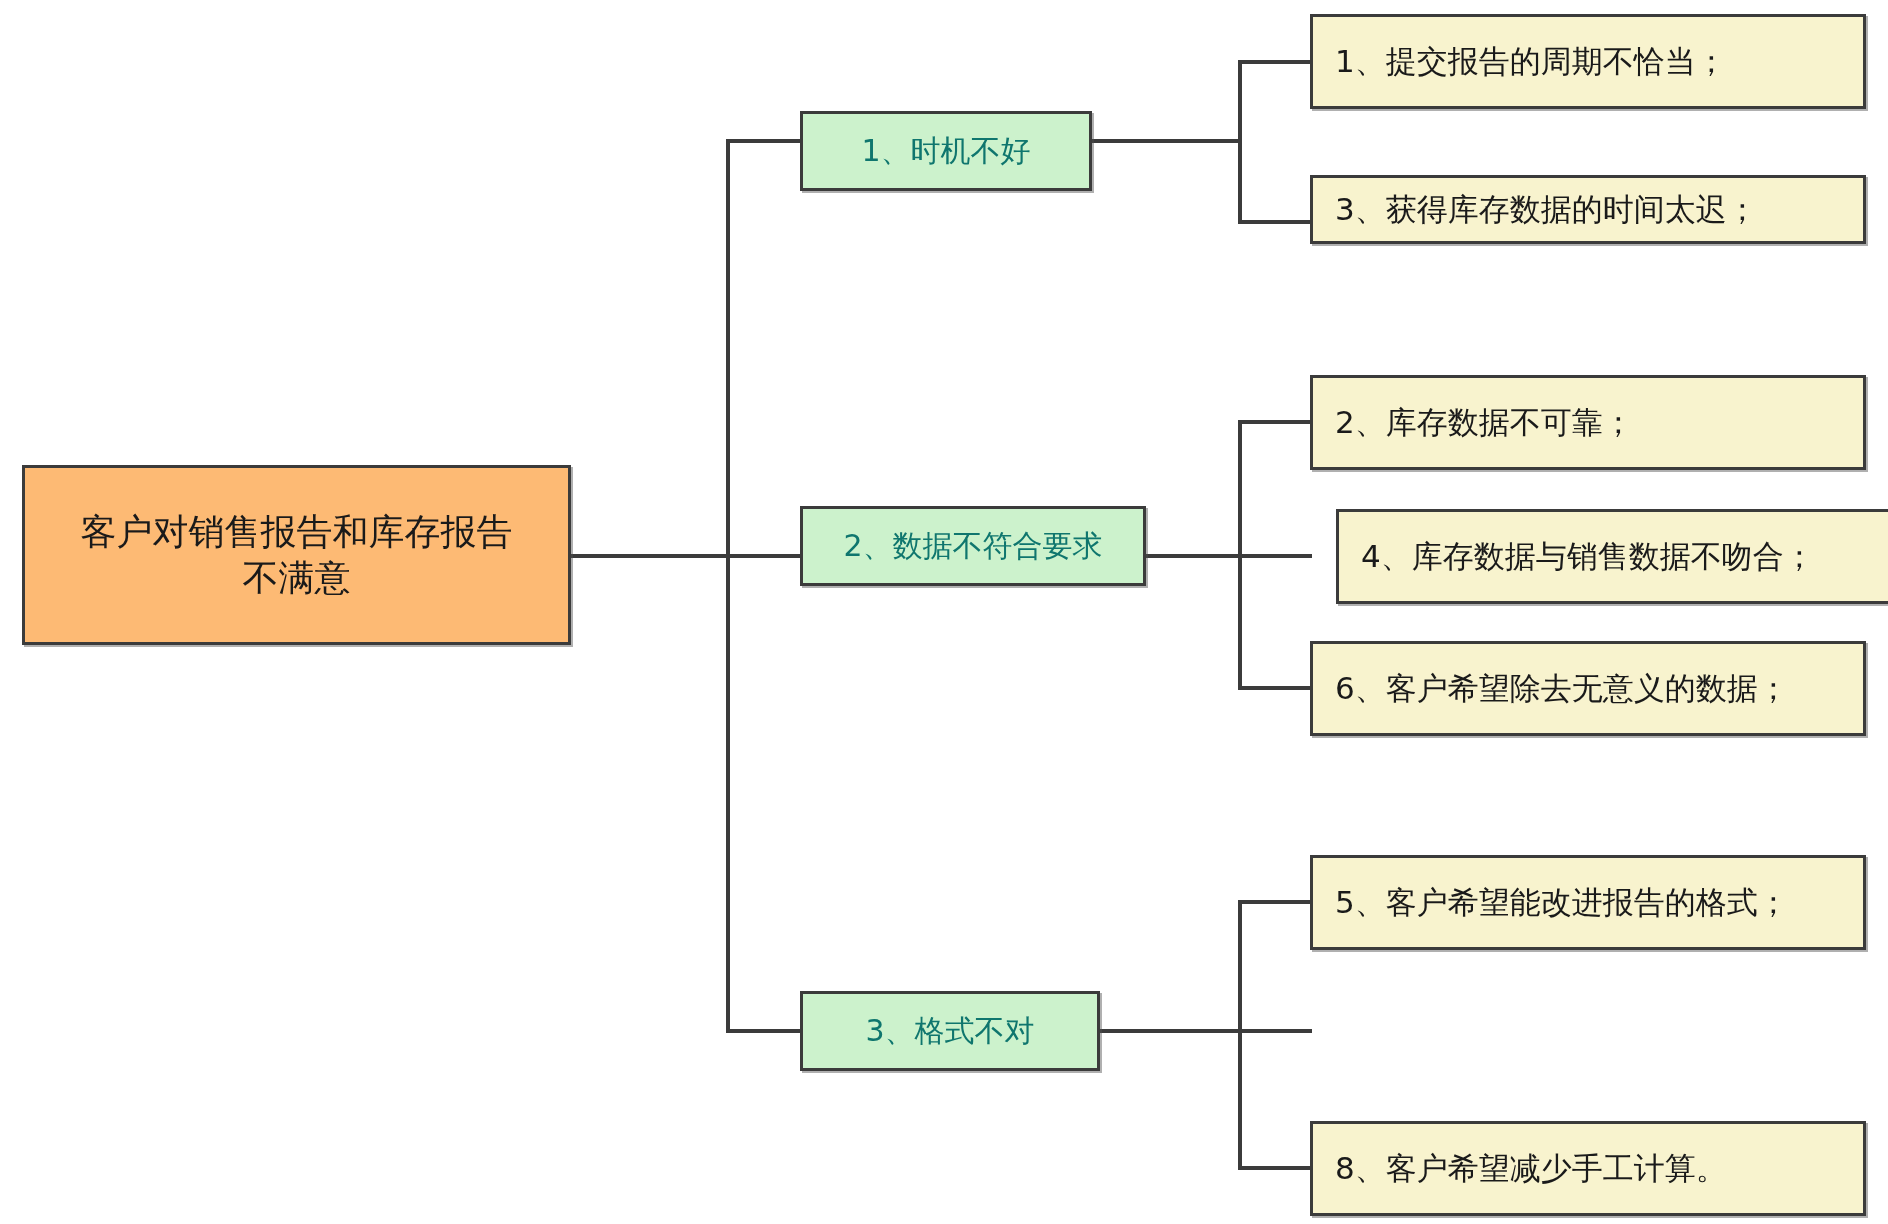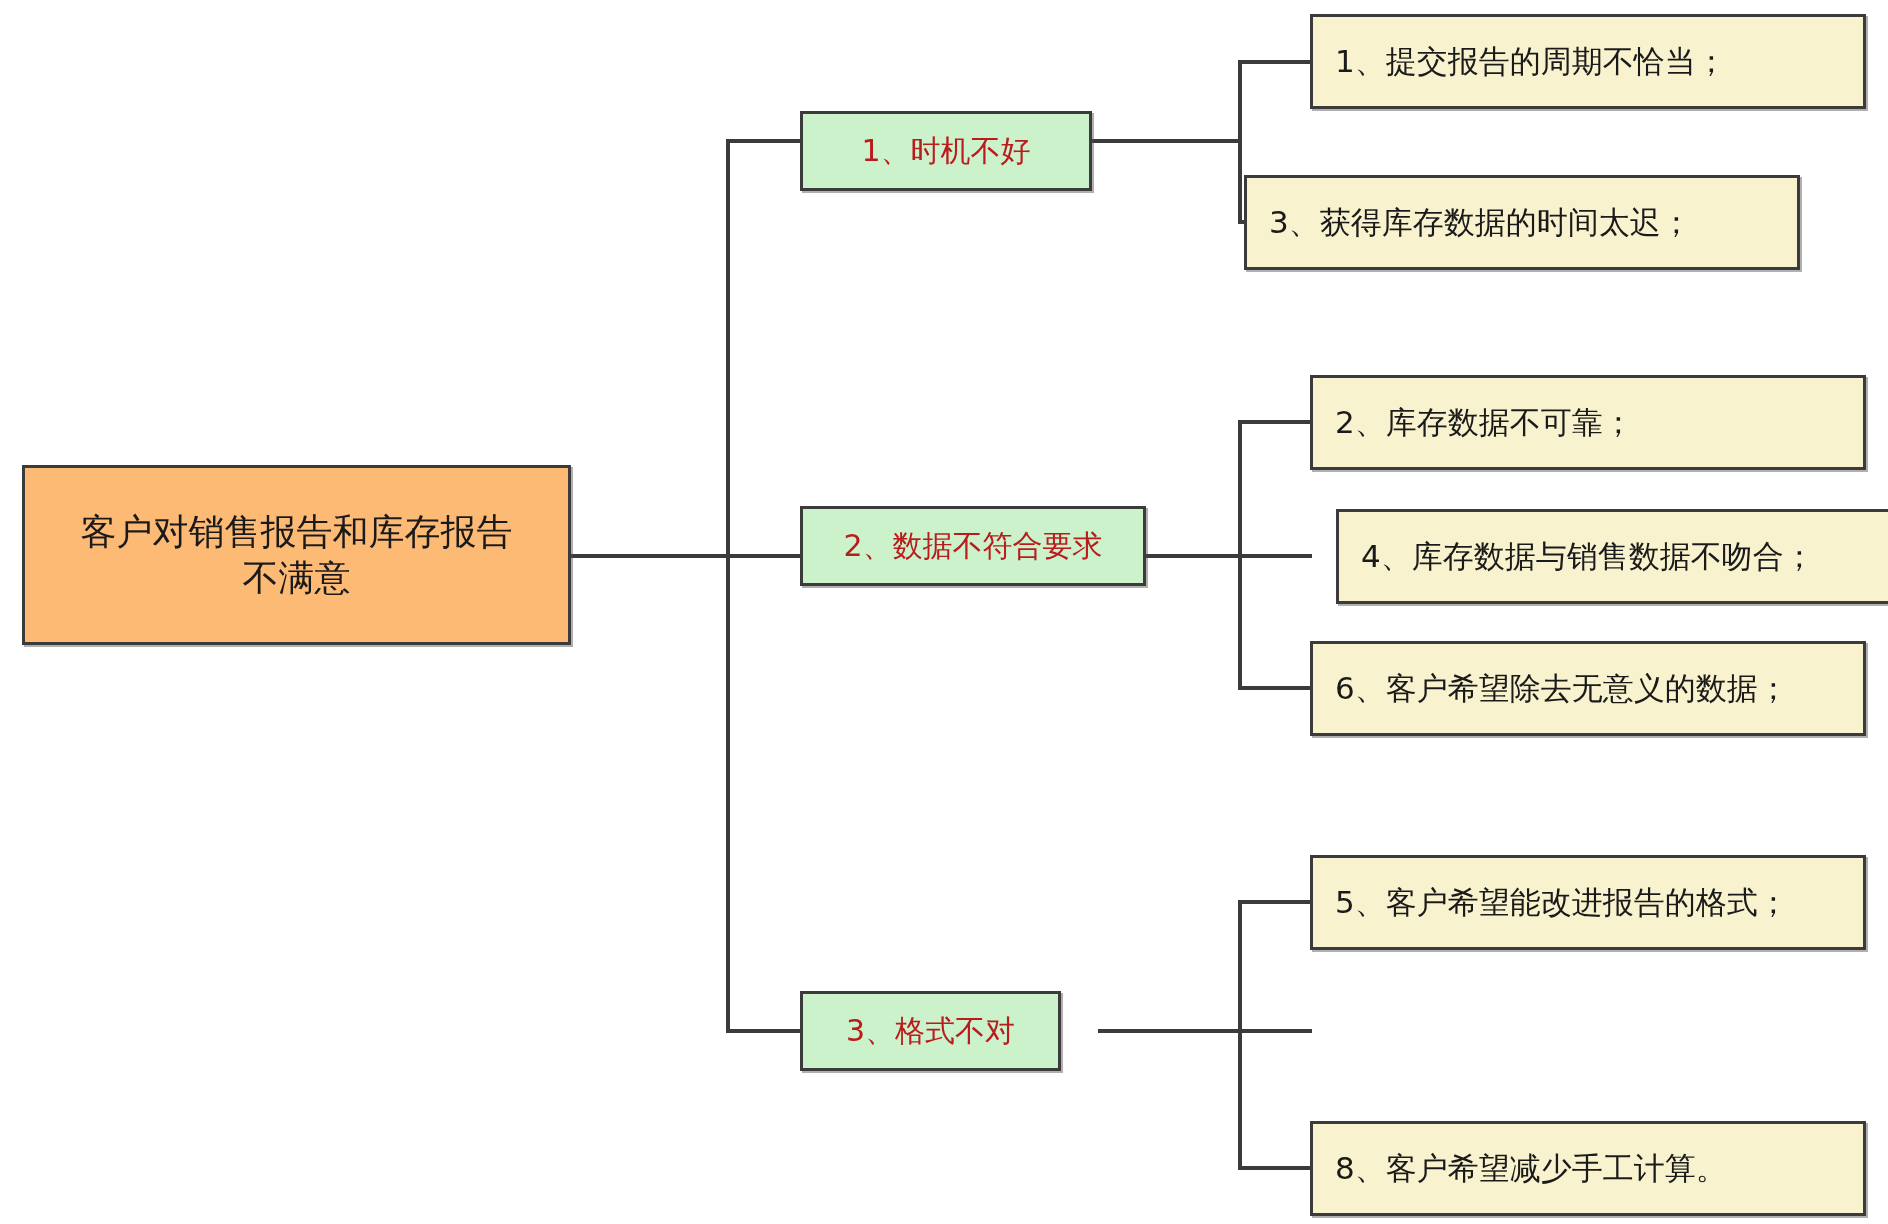--- a/index.html
+++ b/index.html
@@ -38,21 +38,21 @@
     background: #fdba74;
     font-size: 36px;
     color: #1a1a1a;
     padding: 8px 14px;
   }
   .node-cause {
     justify-content: center;
     text-align: center;
     background: #ccf2cc;
     font-size: 30px;
-    color: #b91c1c;
+    color: #0f766e;
     padding: 6px 10px;
   }
   .node-detail {
     justify-content: flex-start;
     text-align: left;
     background: #f8f3ce;
     font-size: 31px;
     color: #1a1a1a;
     padding: 24px 22px;
   }
@@ -106,29 +106,29 @@
   </div>
 
   <div class="node node-cause" style="left:800px; top:111px; width:292px; height:80px;">
     <span>1、时机不好</span>
   </div>
 
   <div class="node node-cause" style="left:800px; top:506px; width:346px; height:80px;">
     <span>2、数据不符合要求</span>
   </div>
 
-  <div class="node node-cause" style="left:800px; top:991px; width:261px; height:80px;">
+  <div class="node node-cause" style="left:800px; top:991px; width:300px; height:80px;">
     <span>3、格式不对</span>
   </div>
 
   <div class="node node-detail" style="left:1310px; top:14px; width:556px; height:95px;">
     <span>1、提交报告的周期不恰当；</span>
   </div>
 
-  <div class="node node-detail" style="left:1244px; top:175px; width:556px; height:95px;">
+  <div class="node node-detail" style="left:1310px; top:175px; width:556px; height:69px;">
     <span>3、获得库存数据的时间太迟；</span>
   </div>
 
   <div class="node node-detail" style="left:1310px; top:375px; width:556px; height:95px;">
     <span>2、库存数据不可靠；</span>
   </div>
 
   <div class="node node-detail" style="left:1310px; top:509px; width:556px; height:95px;margin-left:26px;">
     <span>4、库存数据与销售数据不吻合；</span>
   </div>

